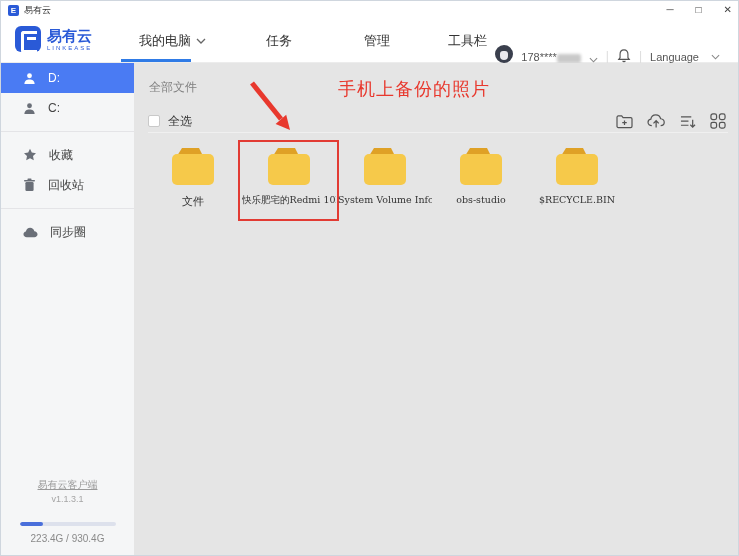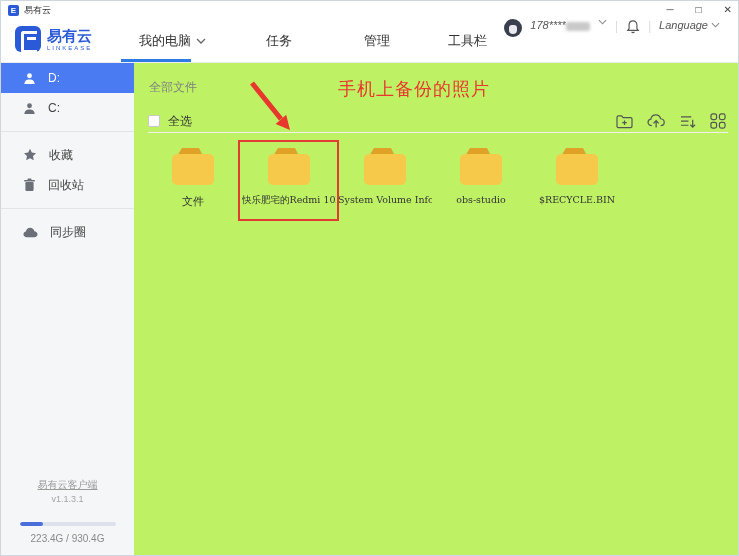--- a/index.html
+++ b/index.html
@@ -22,44 +22,44 @@
   .logo-text { margin-left:6px; line-height:1; }
   .logo-title { font-size:15px; font-weight:bold; color:#2a5ad7; }
   .logo-sub { font-size:6px; letter-spacing:2px; color:#2a5ad7; margin-top:2px; }
   .nav-items { position:absolute; left:138px; top:0; height:44px; display:flex; align-items:center; }
   .nav-item { font-size:13px; color:#333; display:flex; align-items:center; cursor:pointer; }
   .nav-item .chev { margin-left:5px; }
   .nav-item.m-task { margin-left:60px; }
   .nav-item.m-manage { margin-left:72px; }
   .nav-item.m-tool { margin-left:58px; }
   .nav-underline { position:absolute; left:120px; bottom:0; width:70px; height:3px; background:#2f7be6; }
-  .nav-right { position:absolute; right:18px; top:0; height:44px; display:flex; align-items:flex-start; gap:8px;font-style:italic; }
+  .nav-right { position:absolute; right:18px; top:0; height:44px; display:flex; align-items:flex-end; gap:8px; }
   .avatar { width:18px; height:18px; border-radius:50%; background:#3a3f4d; position:relative; overflow:hidden; }
   .avatar:before { content:""; position:absolute; left:5px; top:6px; width:8px; height:9px; background:#e9e9ef; border-radius:3px 3px 4px 4px; }
   .phone { font-size:11px; color:#555; }
   .phone-blur { display:inline-block; width:24px; height:9px; background:#c9c9c9; border-radius:2px; filter:blur(1.5px); vertical-align:middle; }
   .vdiv { color:#ddd; font-size:12px; }
-  .lang { font-size:11px; color:#555; display:flex; align-items:center; gap:3px; cursor:pointer; }
+  .lang { font-size:11px; color:#555; display:flex; align-items:center; gap:12px; cursor:pointer; }
   svg.ico { display:block; }
 
   
   .body { position:relative; display:flex; height:493px; }
   aside { position:relative; width:133px; background:#f5f6f7; flex:none; }
   .side-item { height:30px; display:flex; align-items:center; padding-left:22px; gap:12px; font-size:12px; color:#444; cursor:pointer; }
   .side-item.selected { background:#4a7bf3; color:#fff; height:30px; }
   .side-item.selected svg path, .side-item.selected svg circle { fill:#fff; }
   .side-divider { border-top:1px solid #e4e4e7; margin:8px 0; }
   .side-footer { position:absolute; left:0; right:0; bottom:12px; text-align:center; }
   .sf-name { font-size:10px; color:#9a9a9a;text-decoration:underline; }
   .sf-ver { font-size:9px; color:#a5a5a5; margin-top:2px;text-align:center; }
   .sf-bar { width:96px; height:4px; border-radius:2px; background:#dde1ec; margin:18px auto 0; position:relative; overflow:hidden; }
   .sf-bar-fill { position:absolute; left:0; top:0; bottom:0; background:#4a6fdb; border-radius:2px; }
   .sf-usage { font-size:10px; color:#8a8a8a; margin-top:7px; }
 
-  main { position:relative; flex:1; background:#bef264; }
+  main { position:relative; flex:1; background:#e5e5e5; }
   .crumb { position:absolute; left:15px; top:16px; font-size:12px; color:#808080; }
   .select-row { position:absolute; left:14px; right:12px; top:47px; height:22px; display:flex; align-items:center; }
   .checkbox { width:12px; height:12px; border:1px solid #c9c9c9; border-radius:2px; background:#fff; cursor:pointer; }
   .select-label { font-size:12px; color:#333; margin-left:8px; }
   .ctoolbar { margin-left:auto; display:flex; align-items:center; gap:14px; }
   .ctoolbar .tbtn { cursor:pointer; display:flex; }
   .content-divider { position:absolute; left:14px; right:10px; top:69px; border-top:1px solid #f0f0f0; }
 
   .folder-grid { position:absolute; left:11px; top:76px; right:13px; display:flex; flex-wrap:wrap; }
   .cell { position:relative; width:96px; height:92px; display:flex; flex-direction:column; align-items:center; cursor:pointer; }

